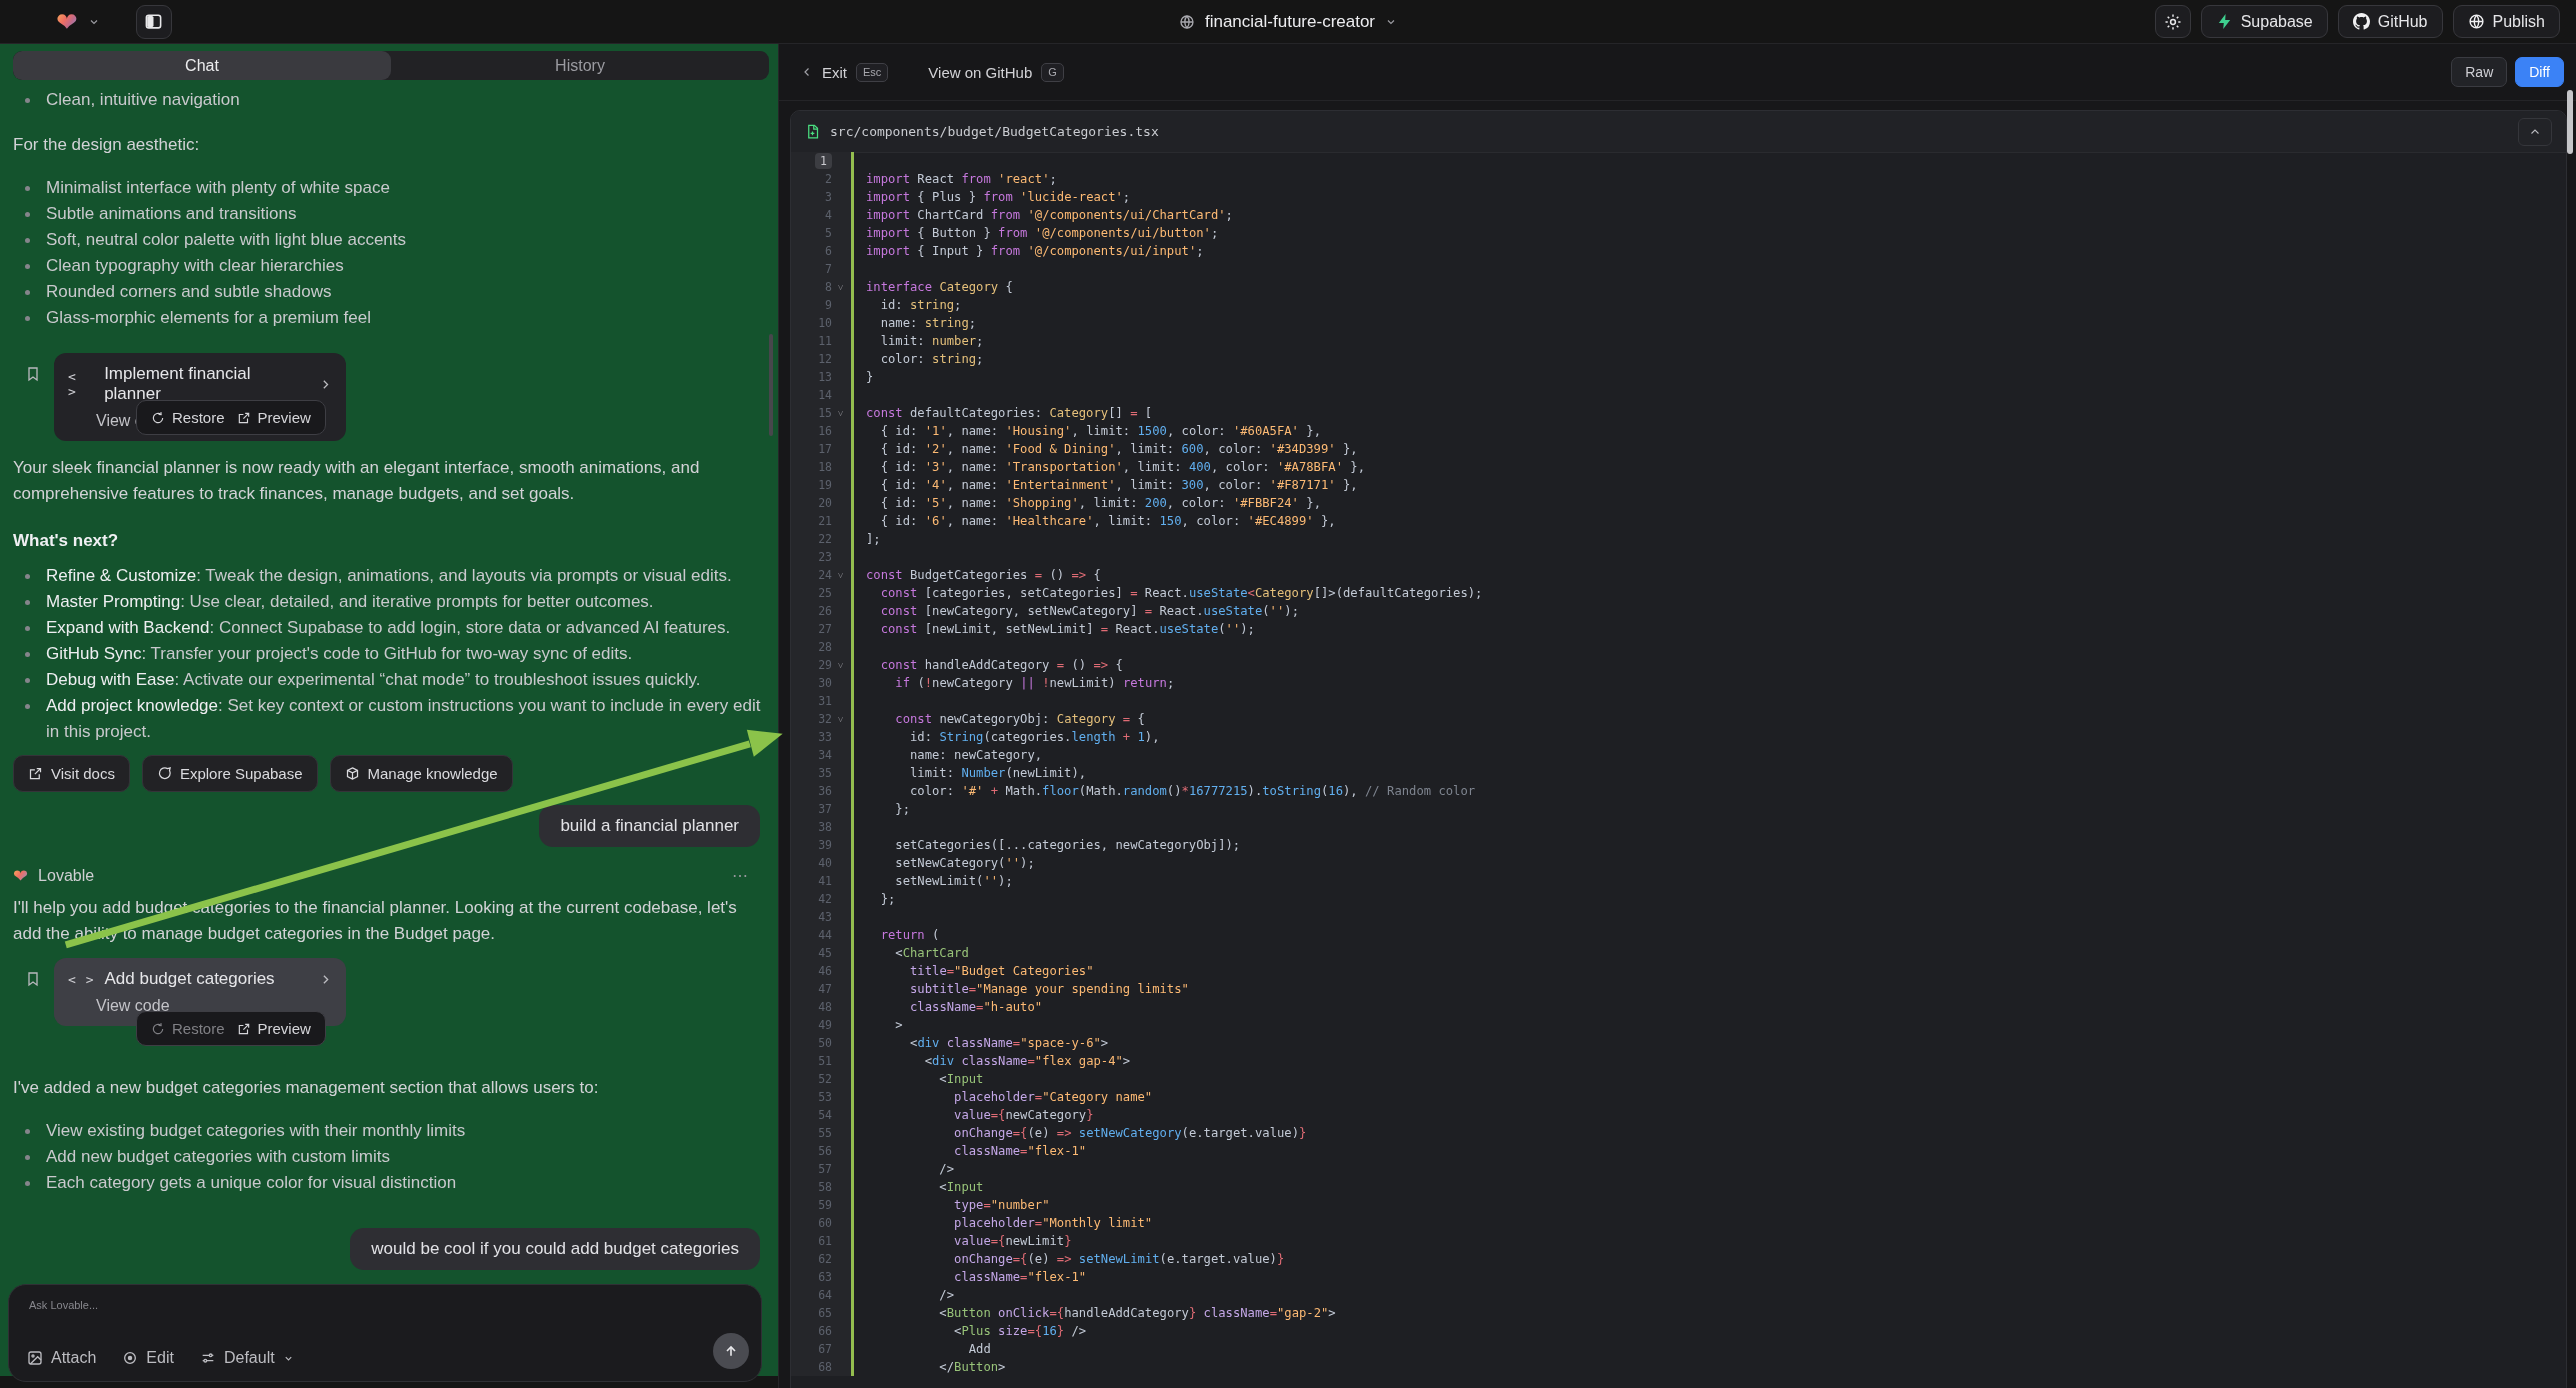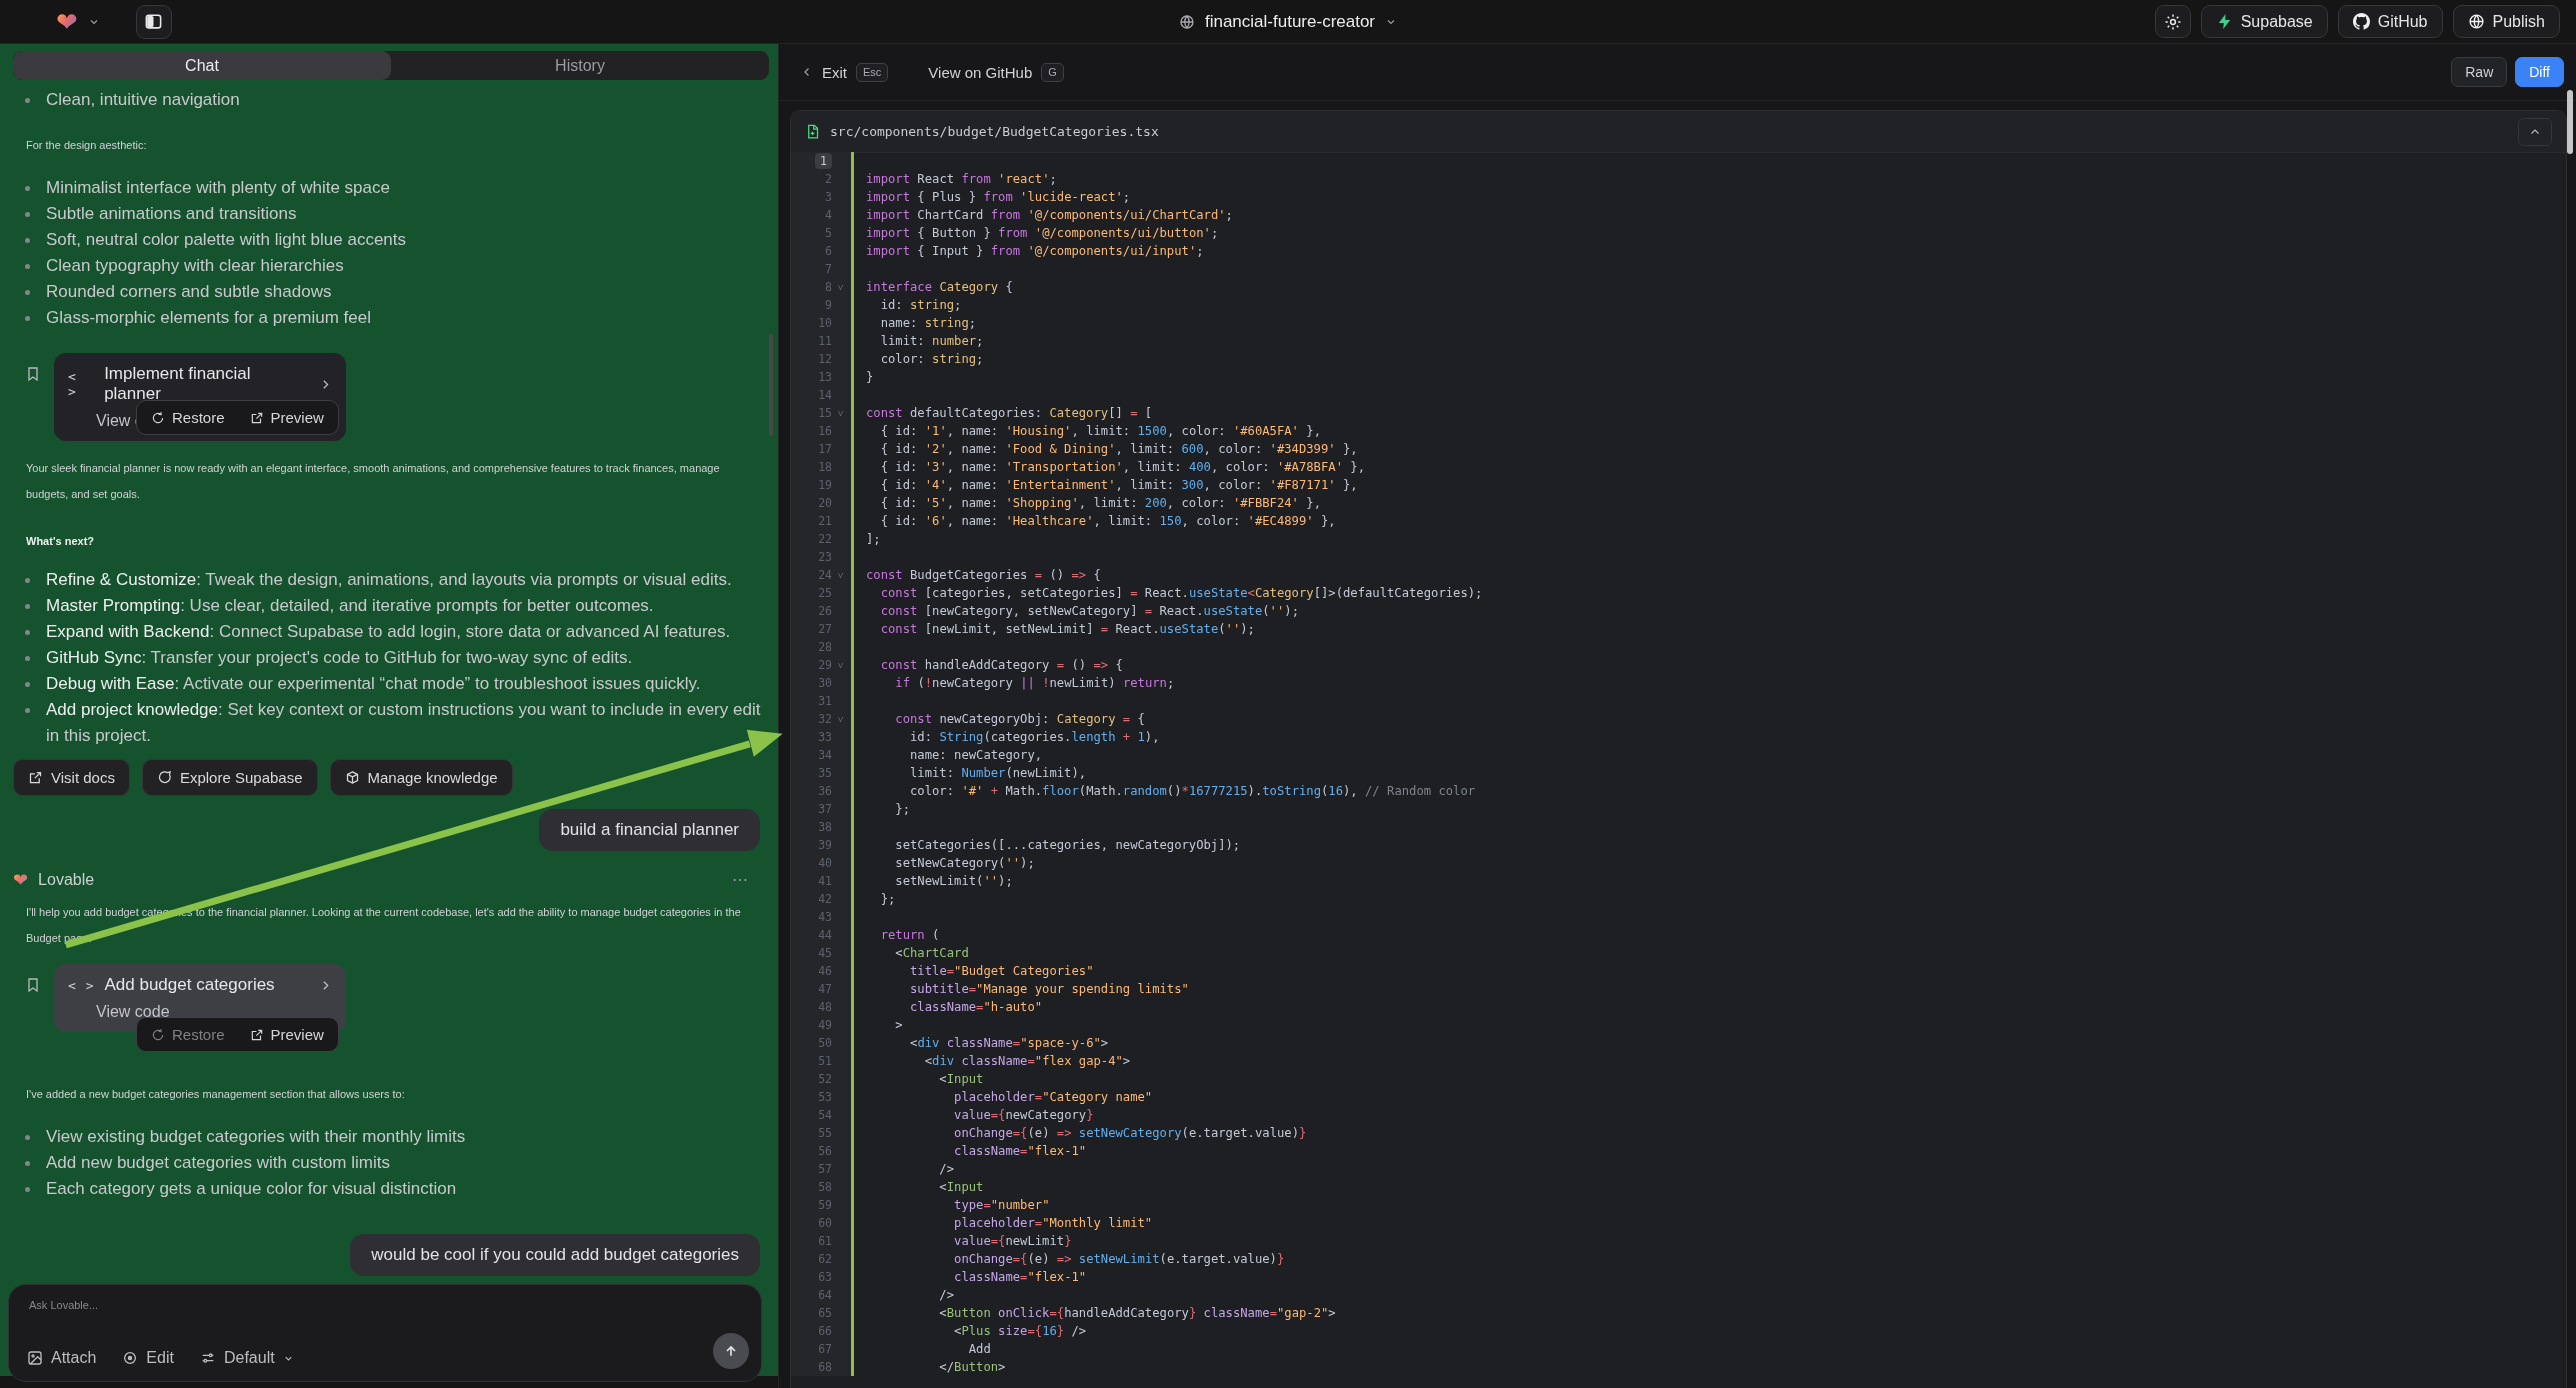--- a/index.html
+++ b/index.html
@@ -19,35 +19,35 @@
   svg.ic{display:block;}
 
   
   .left{position:absolute;top:44px;left:0;width:778px;bottom:12px;background:#14532d;}
   .tabs{position:absolute;top:7px;left:13px;width:756px;height:29px;background:#222225;border-radius:9px;display:flex;overflow:hidden;}
   .tab{flex:1;display:flex;align-items:center;justify-content:center;font-size:16px;color:#9b9ba1;cursor:pointer;}
   .tab.active{background:#3a3a3f;color:#ececee;border-radius:9px;}
   .chat{position:absolute;top:43px;left:0;right:16px;bottom:90px;overflow:hidden;padding-left:13px;box-sizing:border-box;}
   .bullet{position:relative;padding-left:33px;line-height:26px;font-size:17px;color:#c9c9cd;}
   .bullet::before{content:"";position:absolute;left:12px;top:11px;width:5px;height:5px;border-radius:50%;background:#85858b;}
-  .para{font-size:11px;line-height:26px;color:#d2d2d6;margin:13px;}
+  .para{font-size:17px;line-height:26px;color:#d2d2d6;margin:0;}
   .bold{font-weight:bold;color:#f0f0f3;}
   .b-lead{font-weight:normal;color:#eeeef1;}
   .mt0{margin-top:0;} 
 
   .edit-card-wrap{position:relative;height:80px;margin-top:22px;}
   .edit-card-wrap.c2{height:86px;margin-top:11px;}
   .bookmark{position:absolute;left:12px;top:12px;color:#b9b9be;}
   .edit-card{position:absolute;left:41px;top:0;width:292px;border-radius:12px;background:#232327;padding:11px 14px;box-sizing:border-box;cursor:pointer;}
   .edit-card.selected{background:#3e3f45;}
   .ec-row1{display:flex;align-items:center;gap:10px;font-size:17px;color:#e6e6e9;}
   .code-chip{font-family:"DejaVu Sans Mono",monospace;font-size:13px;letter-spacing:1px;color:#cfcfd4;}
   .ec-chev{margin-left:auto;color:#bdbdc2;}
   .ec-row2{margin-top:8px;padding-left:28px;font-size:16px;color:#c3c3c8;cursor:pointer;}
-  .pill{position:absolute;left:123px;bottom:-2px;display:flex;align-items:center;gap:25px;background:#19191c;border:1px solid #3e3e44;border-radius:10px;padding:8px 14px;font-size:15px;color:#d6d6da;z-index:3;}
+  .pill{position:absolute;left:123px;bottom:-2px;display:flex;align-items:center;gap:12px;background:#19191c;border:1px solid #3e3e44;border-radius:10px;padding:8px 14px;font-size:15px;color:#d6d6da;z-index:3;}
   .pill .pi{display:flex;align-items:center;gap:7px;cursor:pointer;}
   .pill .dim{color:#808085;}
 
   .btn-row{display:flex;gap:12px;margin-top:10px;}
   .chip-btn{display:flex;align-items:center;gap:8px;height:37px;padding:0 14px;background:#222225;border:1px solid #343439;border-radius:10px;font-size:15px;color:#dadade;cursor:pointer;}
 
   .bubble{background:#2e2e33;border-radius:14px;padding:11px 21px;font-size:17px;color:#e2e2e6;width:fit-content;margin-left:auto;margin-right:2px;}
   .lov-row{display:flex;align-items:center;gap:10px;margin-top:19px;}
   .heart-sm{font-family:"DejaVu Sans",sans-serif;font-size:18px;line-height:18px;background:linear-gradient(125deg,#f7b05a 5%,#ef6e63 45%,#7e9bd8 95%);-webkit-background-clip:text;background-clip:text;color:transparent;}
   .lov-name{font-size:16px;color:#cfcfd3;}

